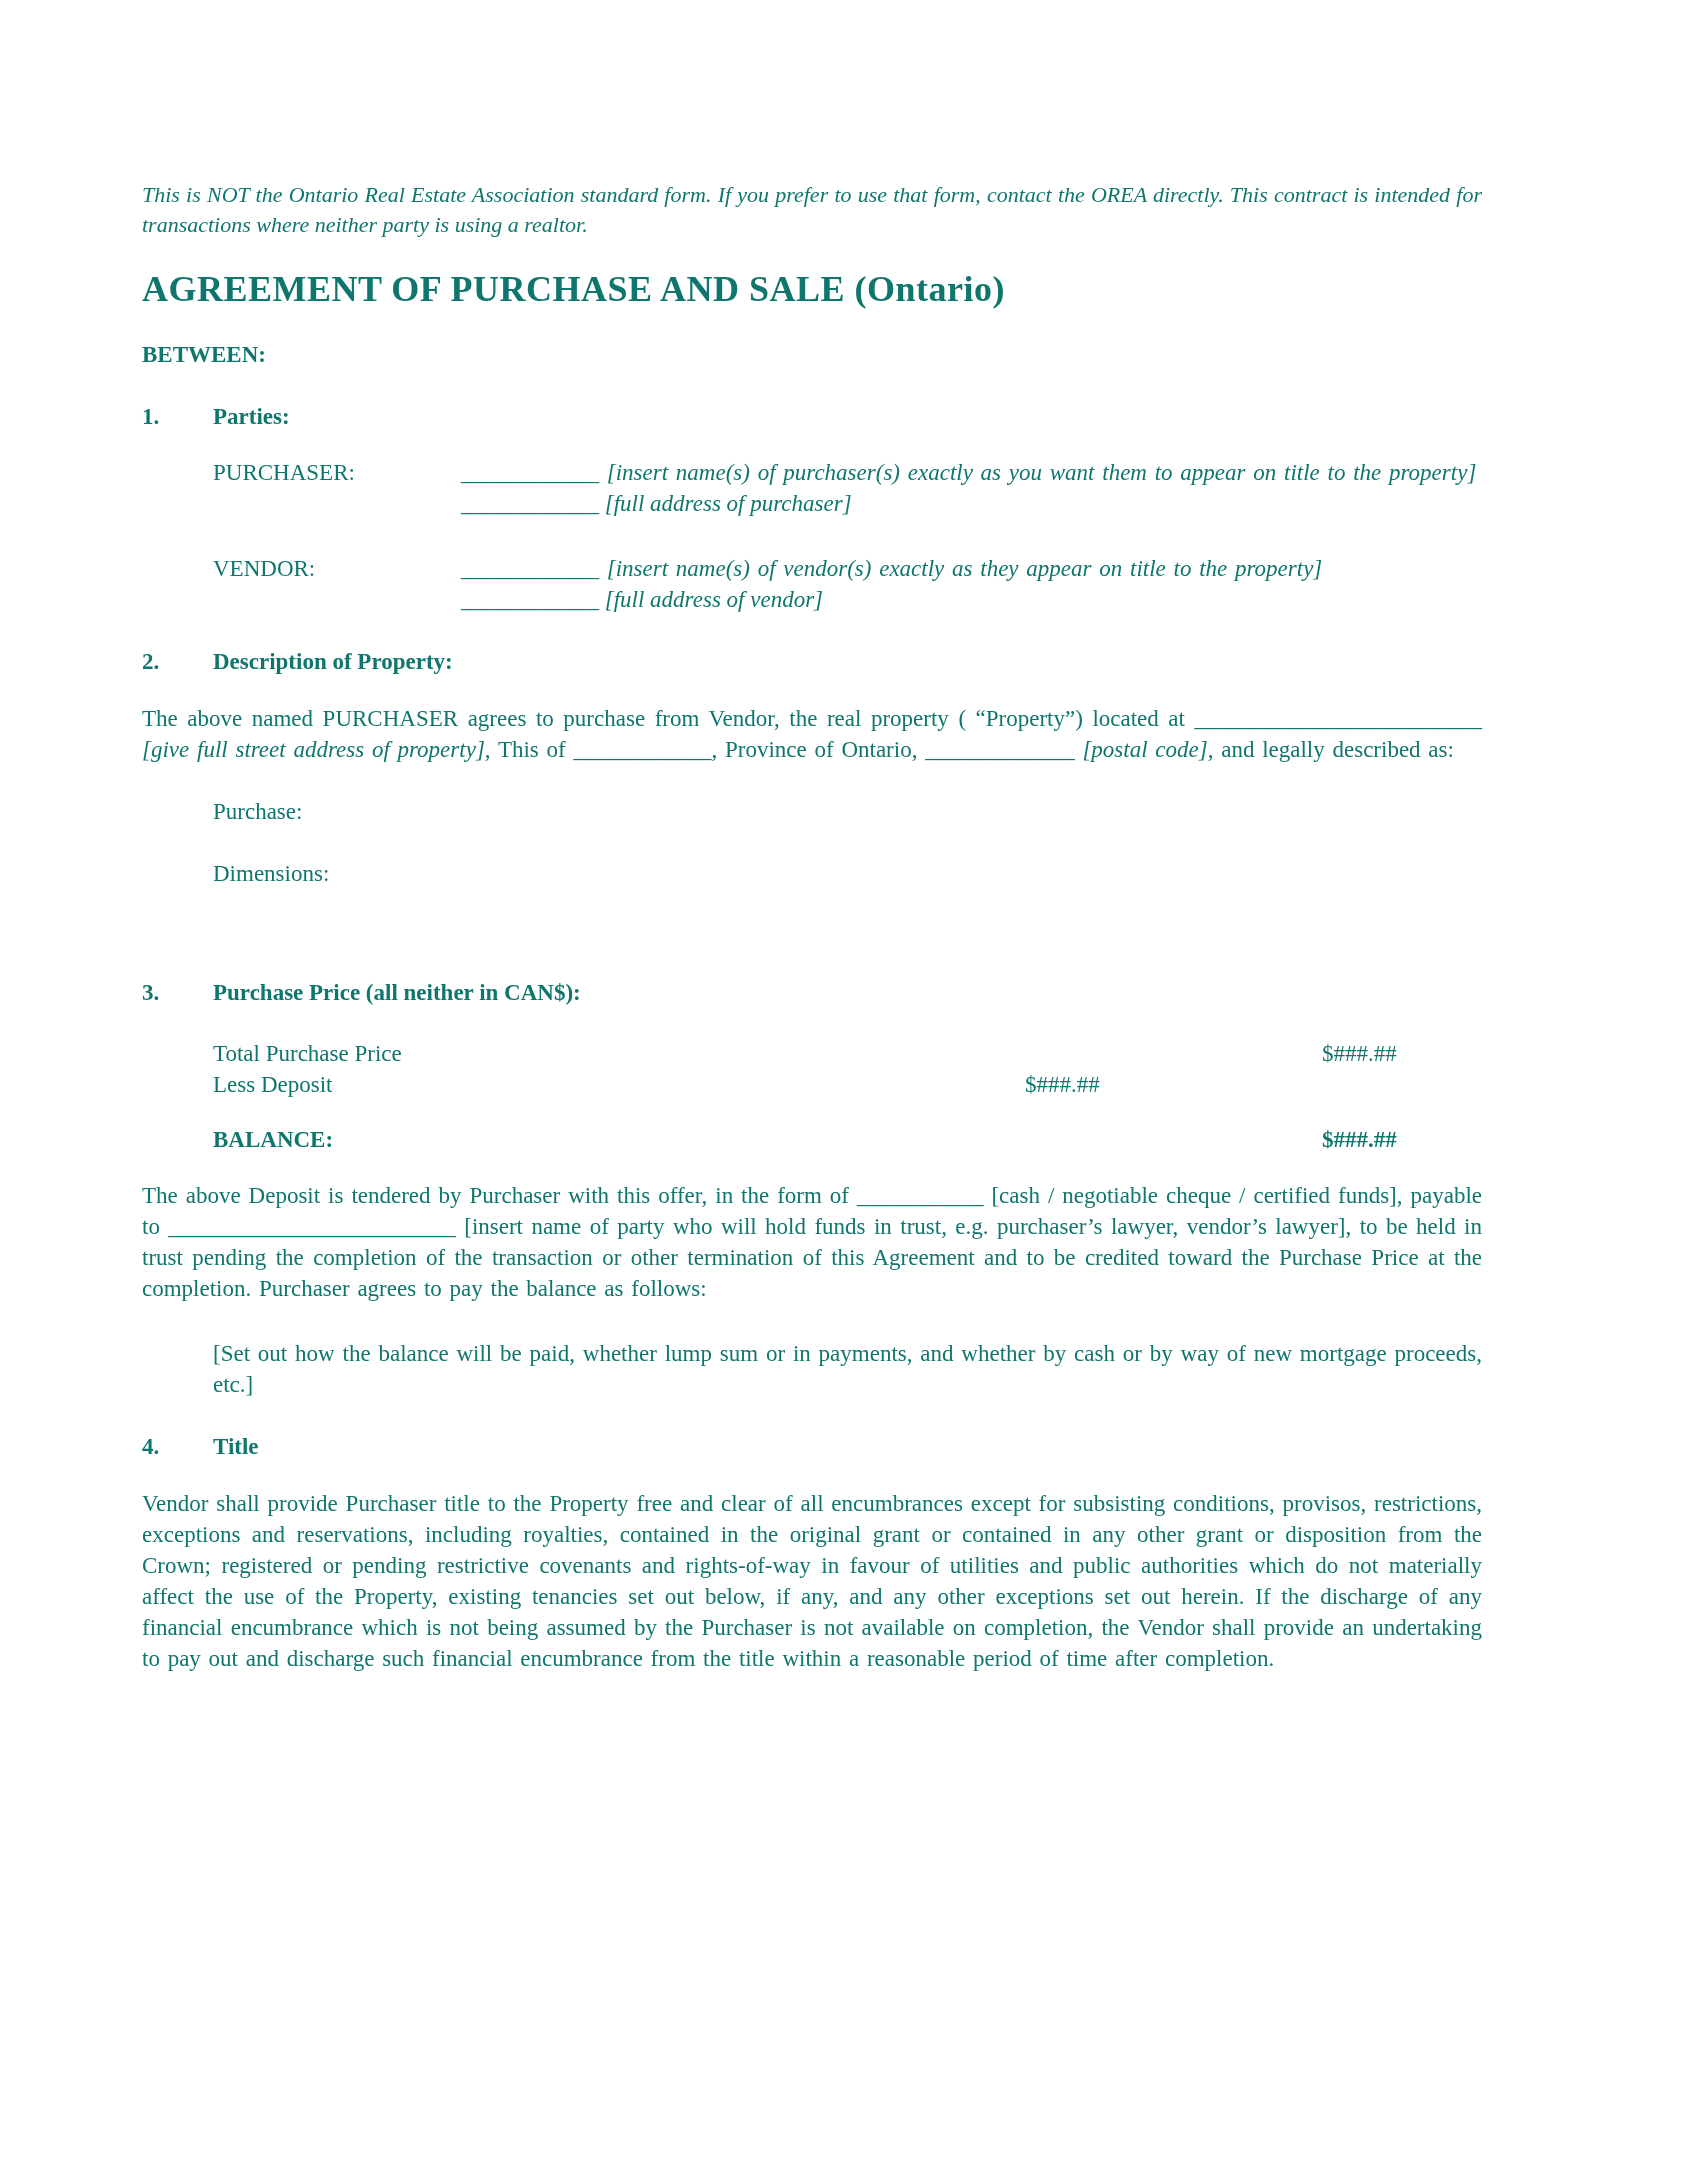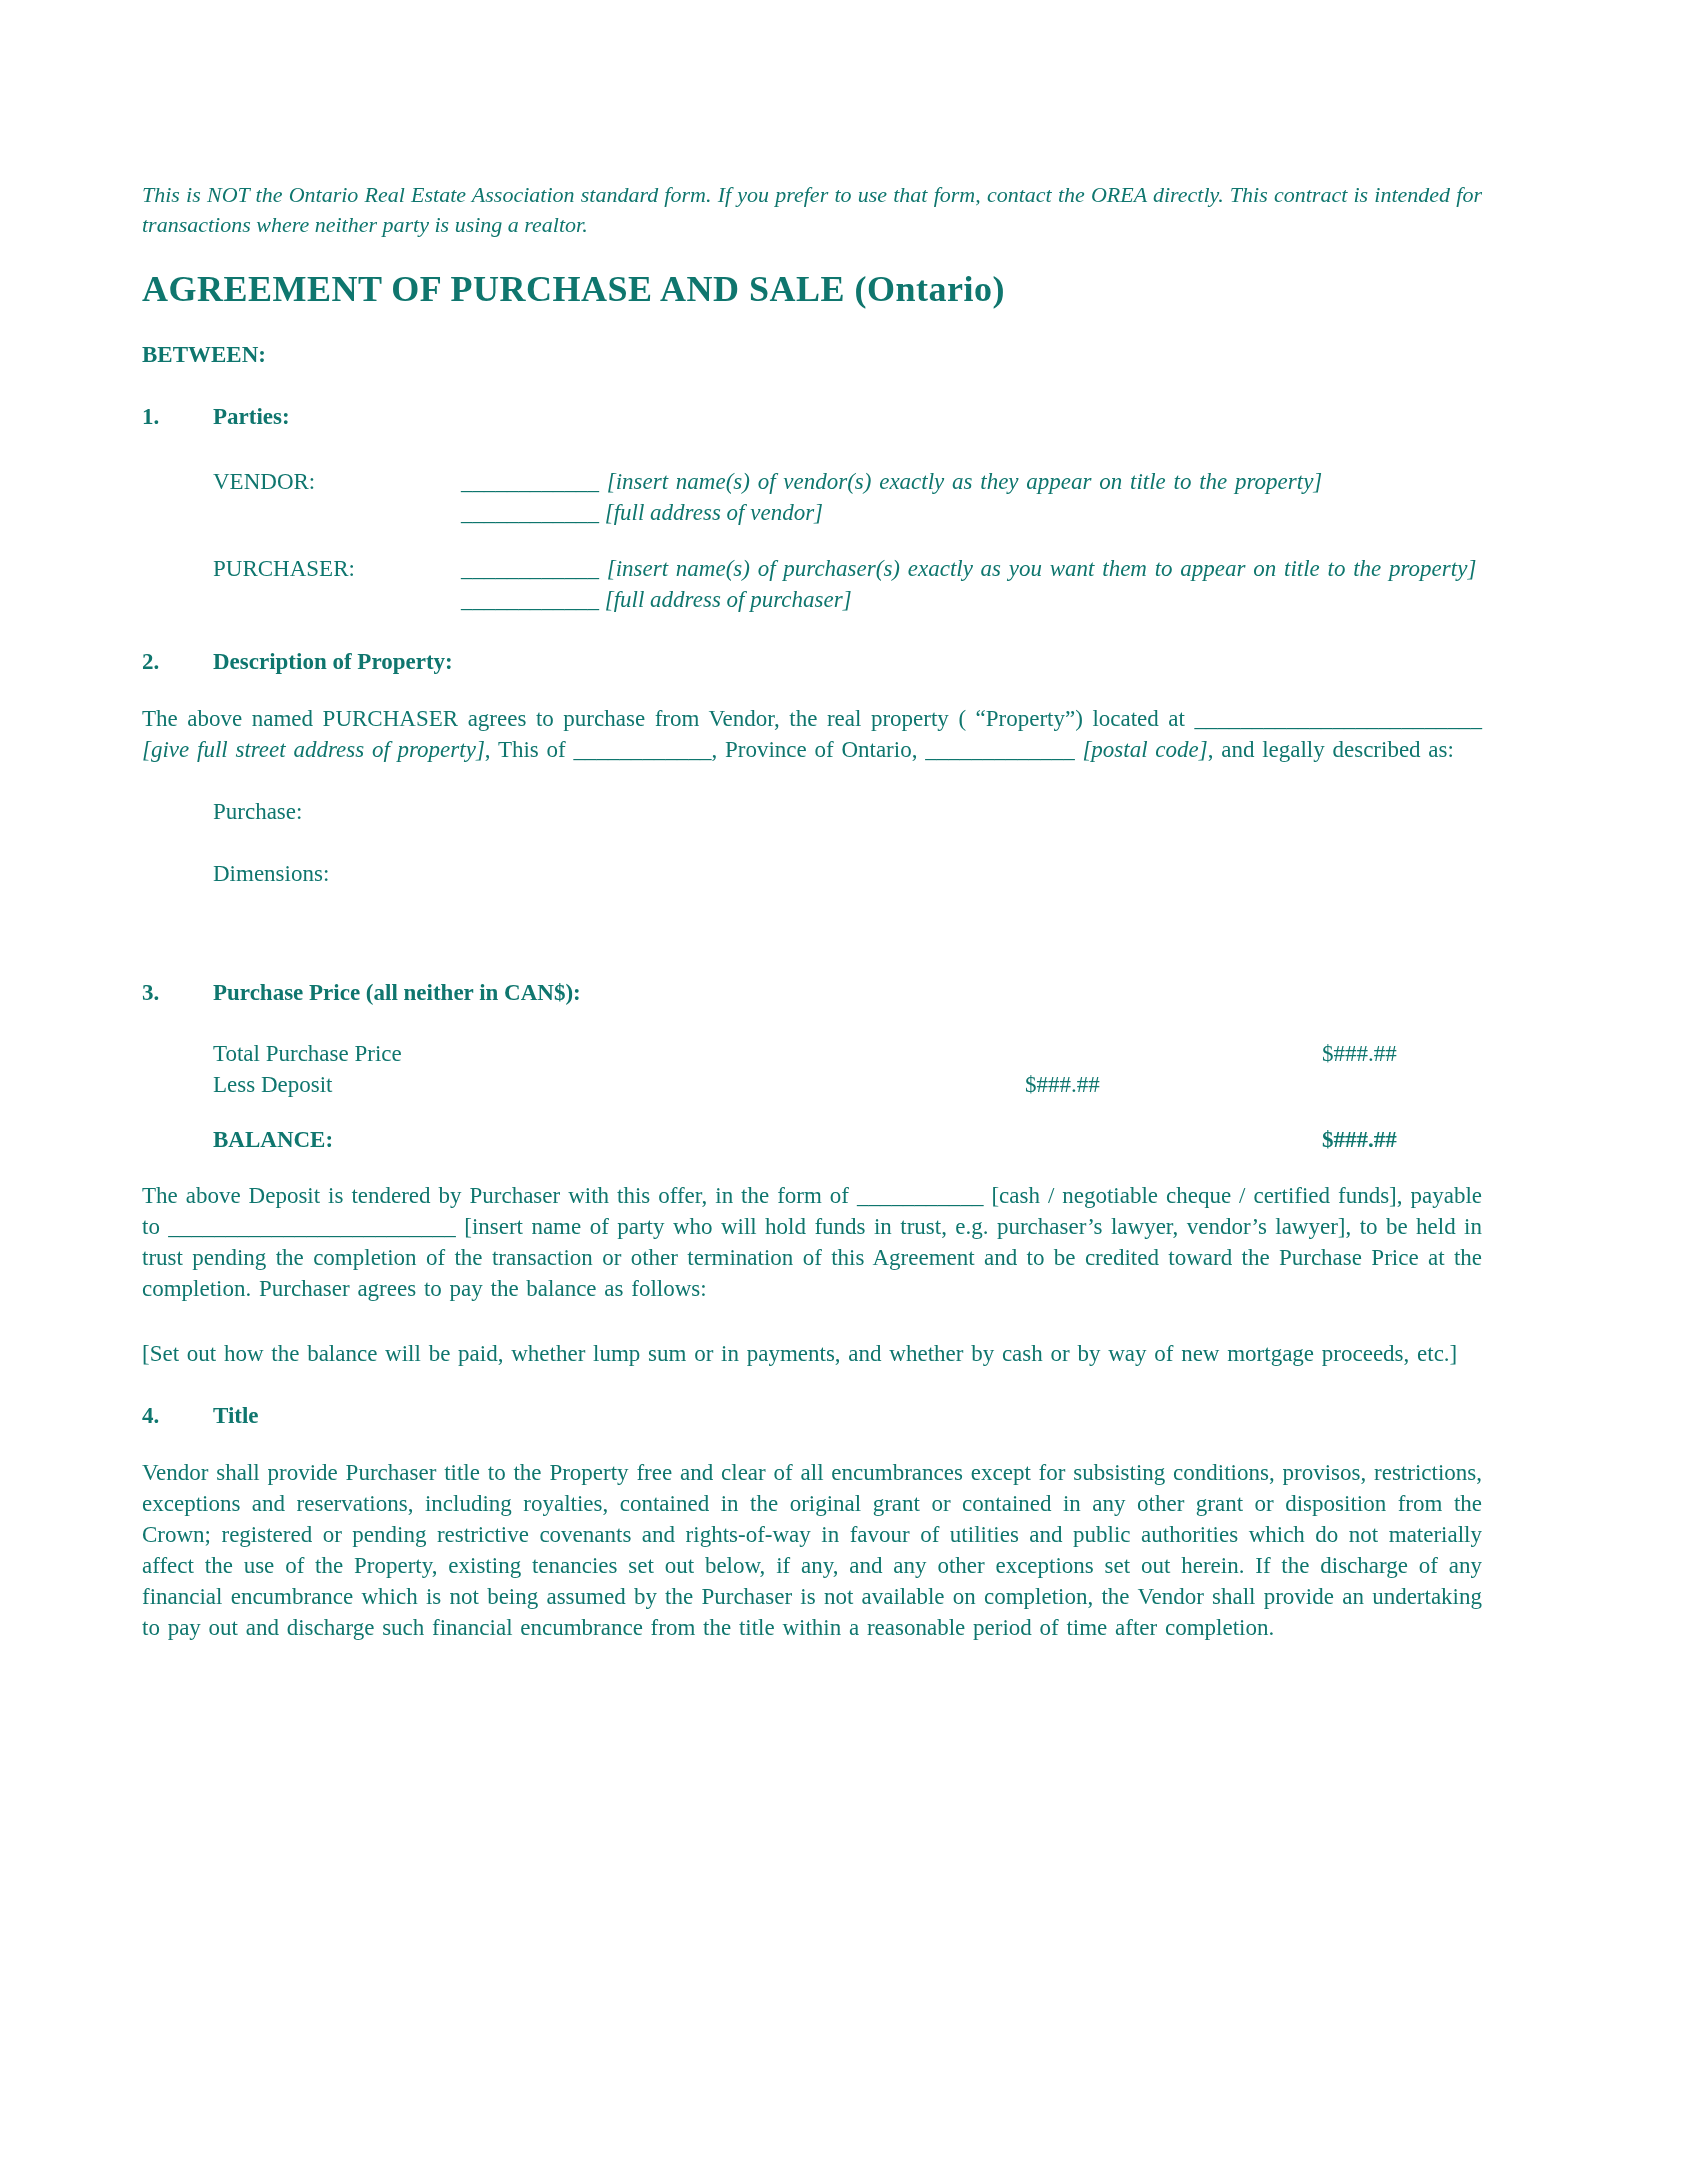--- a/index.html
+++ b/index.html
@@ -43,53 +43,53 @@
   .para.deposit { margin-top:25px; }
   .indent { margin-left:71px; }
   .legal-desc { margin-top:27px; }
   .plain-label { margin-top:31px; }
   .price-row { position:relative; margin-left:71px; }
   .price-table { margin-top:30px; }
   .price-row.balance { margin-top:24px; font-weight:bold; }
   .amt { position:absolute; top:0; }
   .amt-mid { left:812px; }
   .amt-right { left:1109px; }
-  .balance-note { margin-top:34px; text-align:justify; word-spacing:2px; }
+  .balance-note { margin-top:34px; margin-left:71px; text-align:justify; word-spacing:2px; }
   .title-para { margin-top:26px; }
 </style>
 </head>
 <body>
 
 <div class="page">
 
   <div class="disclaimer">This is NOT the Ontario Real Estate Association standard form. If you prefer to use that form, contact the OREA directly. This contract is intended for transactions where neither party is using a realtor.</div>
 
   <div class="doc-title">AGREEMENT OF PURCHASE AND SALE (Ontario)</div>
 
 
   <div class="between">BETWEEN:</div>
 
   <div class="sec-head">
     <span class="sec-num">1.</span>
     <span>Parties:</span>
   </div>
 
+  <div class="party-row">
+    <div class="party-label">PURCHASER:</div>
+    <div class="party-content">
+      <div class="party-line1"><span>____________ </span><span class="seg-i">[insert name(s) of purchaser(s) exactly as you want them to appear on title to the property]</span></div>
+      <div><span>____________ </span><span class="seg-i">[full address of purchaser]</span></div>
+    </div>
+  </div>
+
   <div class="party-row vendor">
     <div class="party-label">VENDOR:</div>
     <div class="party-content">
       <div class="party-line1"><span>____________ </span><span class="seg-i">[insert name(s) of vendor(s) exactly as they appear on title to the property]</span></div>
       <div><span>____________ </span><span class="seg-i">[full address of vendor]</span></div>
-    </div>
-  </div>
-
-  <div class="party-row">
-    <div class="party-label">PURCHASER:</div>
-    <div class="party-content">
-      <div class="party-line1"><span>____________ </span><span class="seg-i">[insert name(s) of purchaser(s) exactly as you want them to appear on title to the property]</span></div>
-      <div><span>____________ </span><span class="seg-i">[full address of purchaser]</span></div>
     </div>
   </div>
 
   <div class="sec-head">
     <span class="sec-num">2.</span>
     <span>Description of Property:</span>
   </div>
 
   <div class="para"><span>The above named PURCHASER agrees to purchase from Vendor, the real property ( “Property”) located at _________________________ </span><span class="seg-i">[give full street address of property]</span><span>, This of ____________, Province of Ontario, _____________ </span><span class="seg-i">[postal code]</span><span>, and legally described as:</span></div>
 

